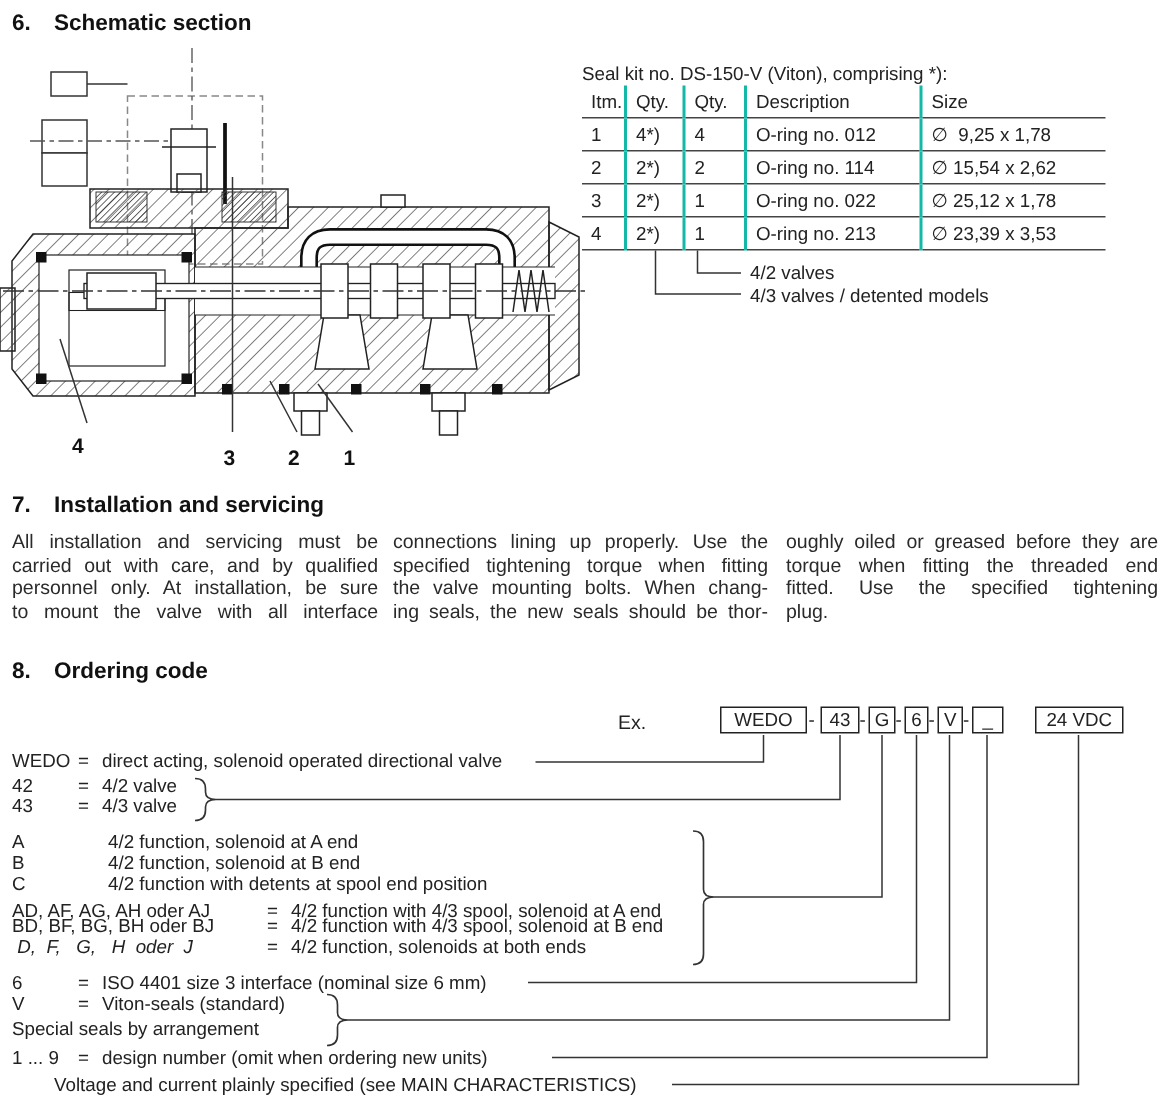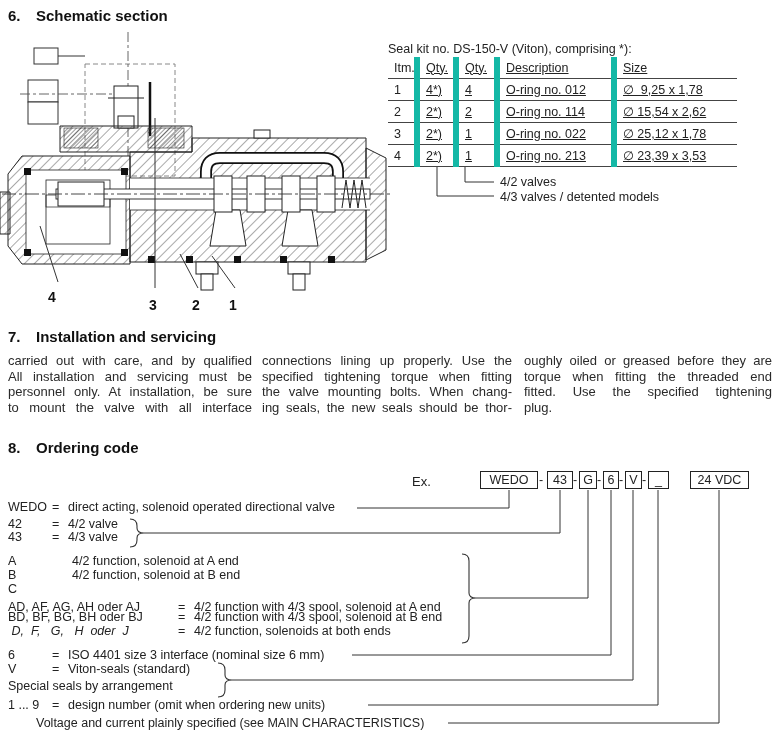--- a/index.html
+++ b/index.html
@@ -6,21 +6,21 @@
   .page{position:relative;width:778px;height:744px;background:#fff;overflow:hidden;
         font-family:"Liberation Sans", sans-serif;color:#222;}
   .abs{position:absolute;}
   .h{display:flex;font-size:15px;font-weight:bold;color:#111;}
   .hnum{width:28px;}
   
   .cap{font-size:12.5px;color:#222;white-space:pre;}
   table.seal{border-collapse:collapse;table-layout:fixed;font-size:12.5px;color:#222;}
   table.seal td,table.seal th{border-bottom:1px solid #444;padding:0 6px;height:21px;
       font-weight:normal;text-align:left;white-space:pre;overflow:hidden;}
-  table.seal td+td,table.seal th+th{border-left:6px solid #14b8a6;text-decoration:underline;}
+  table.seal td+td,table.seal th+th{border-left:2px solid #14b8a6;}
   .callout{font-size:12.5px;white-space:pre;}
   
   .col{font-size:13px;line-height:15.6px;color:#2a2a2a;}
   .col .ln{white-space:nowrap;}
   .col .just{text-align:justify;text-align-last:justify;white-space:normal;}
   
   .obox{position:absolute;top:471px;height:18px;border:1px solid #222;box-sizing:border-box;
         display:flex;align-items:center;justify-content:center;font-size:12.5px;color:#222;
         background:#fff;white-space:pre;}
   .dash{position:absolute;top:473px;font-size:12.5px;color:#222;}
@@ -173,22 +173,22 @@
   </tbody>
     </table>
   <div class="abs callout" style="left:500px;top:175px;">4/2 valves</div>
   <div class="abs callout" style="left:500px;top:190px;">4/3 valves / detented models</div>
 
   <div class="abs h" style="left:8px;top:328px;">
     <span class="hnum">7.</span>
     <span>Installation and servicing</span>
   </div>
   <div class="abs col" style="left:8px;top:353px;width:244px;">
+    <div class="ln just">All installation and servicing  must be</div>
     <div class="ln just">carried out with care, and by qualified</div>
-    <div class="ln just">All installation and servicing  must be</div>
     <div class="ln just">personnel only. At installation, be sure</div>
     <div class="ln just">to mount the valve with all interface</div>
   </div>
   <div class="abs col" style="left:262px;top:353px;width:250px;">
     <div class="ln just">connections lining up properly. Use the</div>
     <div class="ln just">specified tightening torque when fitting</div>
     <div class="ln just">the valve mounting bolts. When chang-</div>
     <div class="ln just">ing seals, the new seals should be thor-</div>
   </div>
   <div class="abs col" style="left:524px;top:353px;width:248px;">
@@ -235,20 +235,21 @@
   <div class="orow" style="top:554px;">
     <span class="lbl" style="width:64px;">A</span>
     <span class="txt">4/2 function, solenoid at A end</span>
   </div>
   <div class="orow" style="top:568px;">
     <span class="lbl" style="width:64px;">B</span>
     <span class="txt">4/2 function, solenoid at B end</span>
   </div>
   <div class="orow" style="top:582px;">
     <span class="lbl" style="width:64px;">C</span>
+    <span class="txt">4/2 function with detents at spool end position</span>
   </div>
   <div class="orow" style="top:600px;">
     <span class="lbl" style="width:170px;">AD, AF, AG, AH oder AJ</span>
     <span class="eq">=</span>
     <span class="txt">4/2 function with 4/3 spool, solenoid at A end</span>
   </div>
   <div class="orow" style="top:610px;">
     <span class="lbl" style="width:170px;">BD, BF, BG, BH oder BJ</span>
     <span class="eq">=</span>
     <span class="txt">4/2 function with 4/3 spool, solenoid at B end</span>

